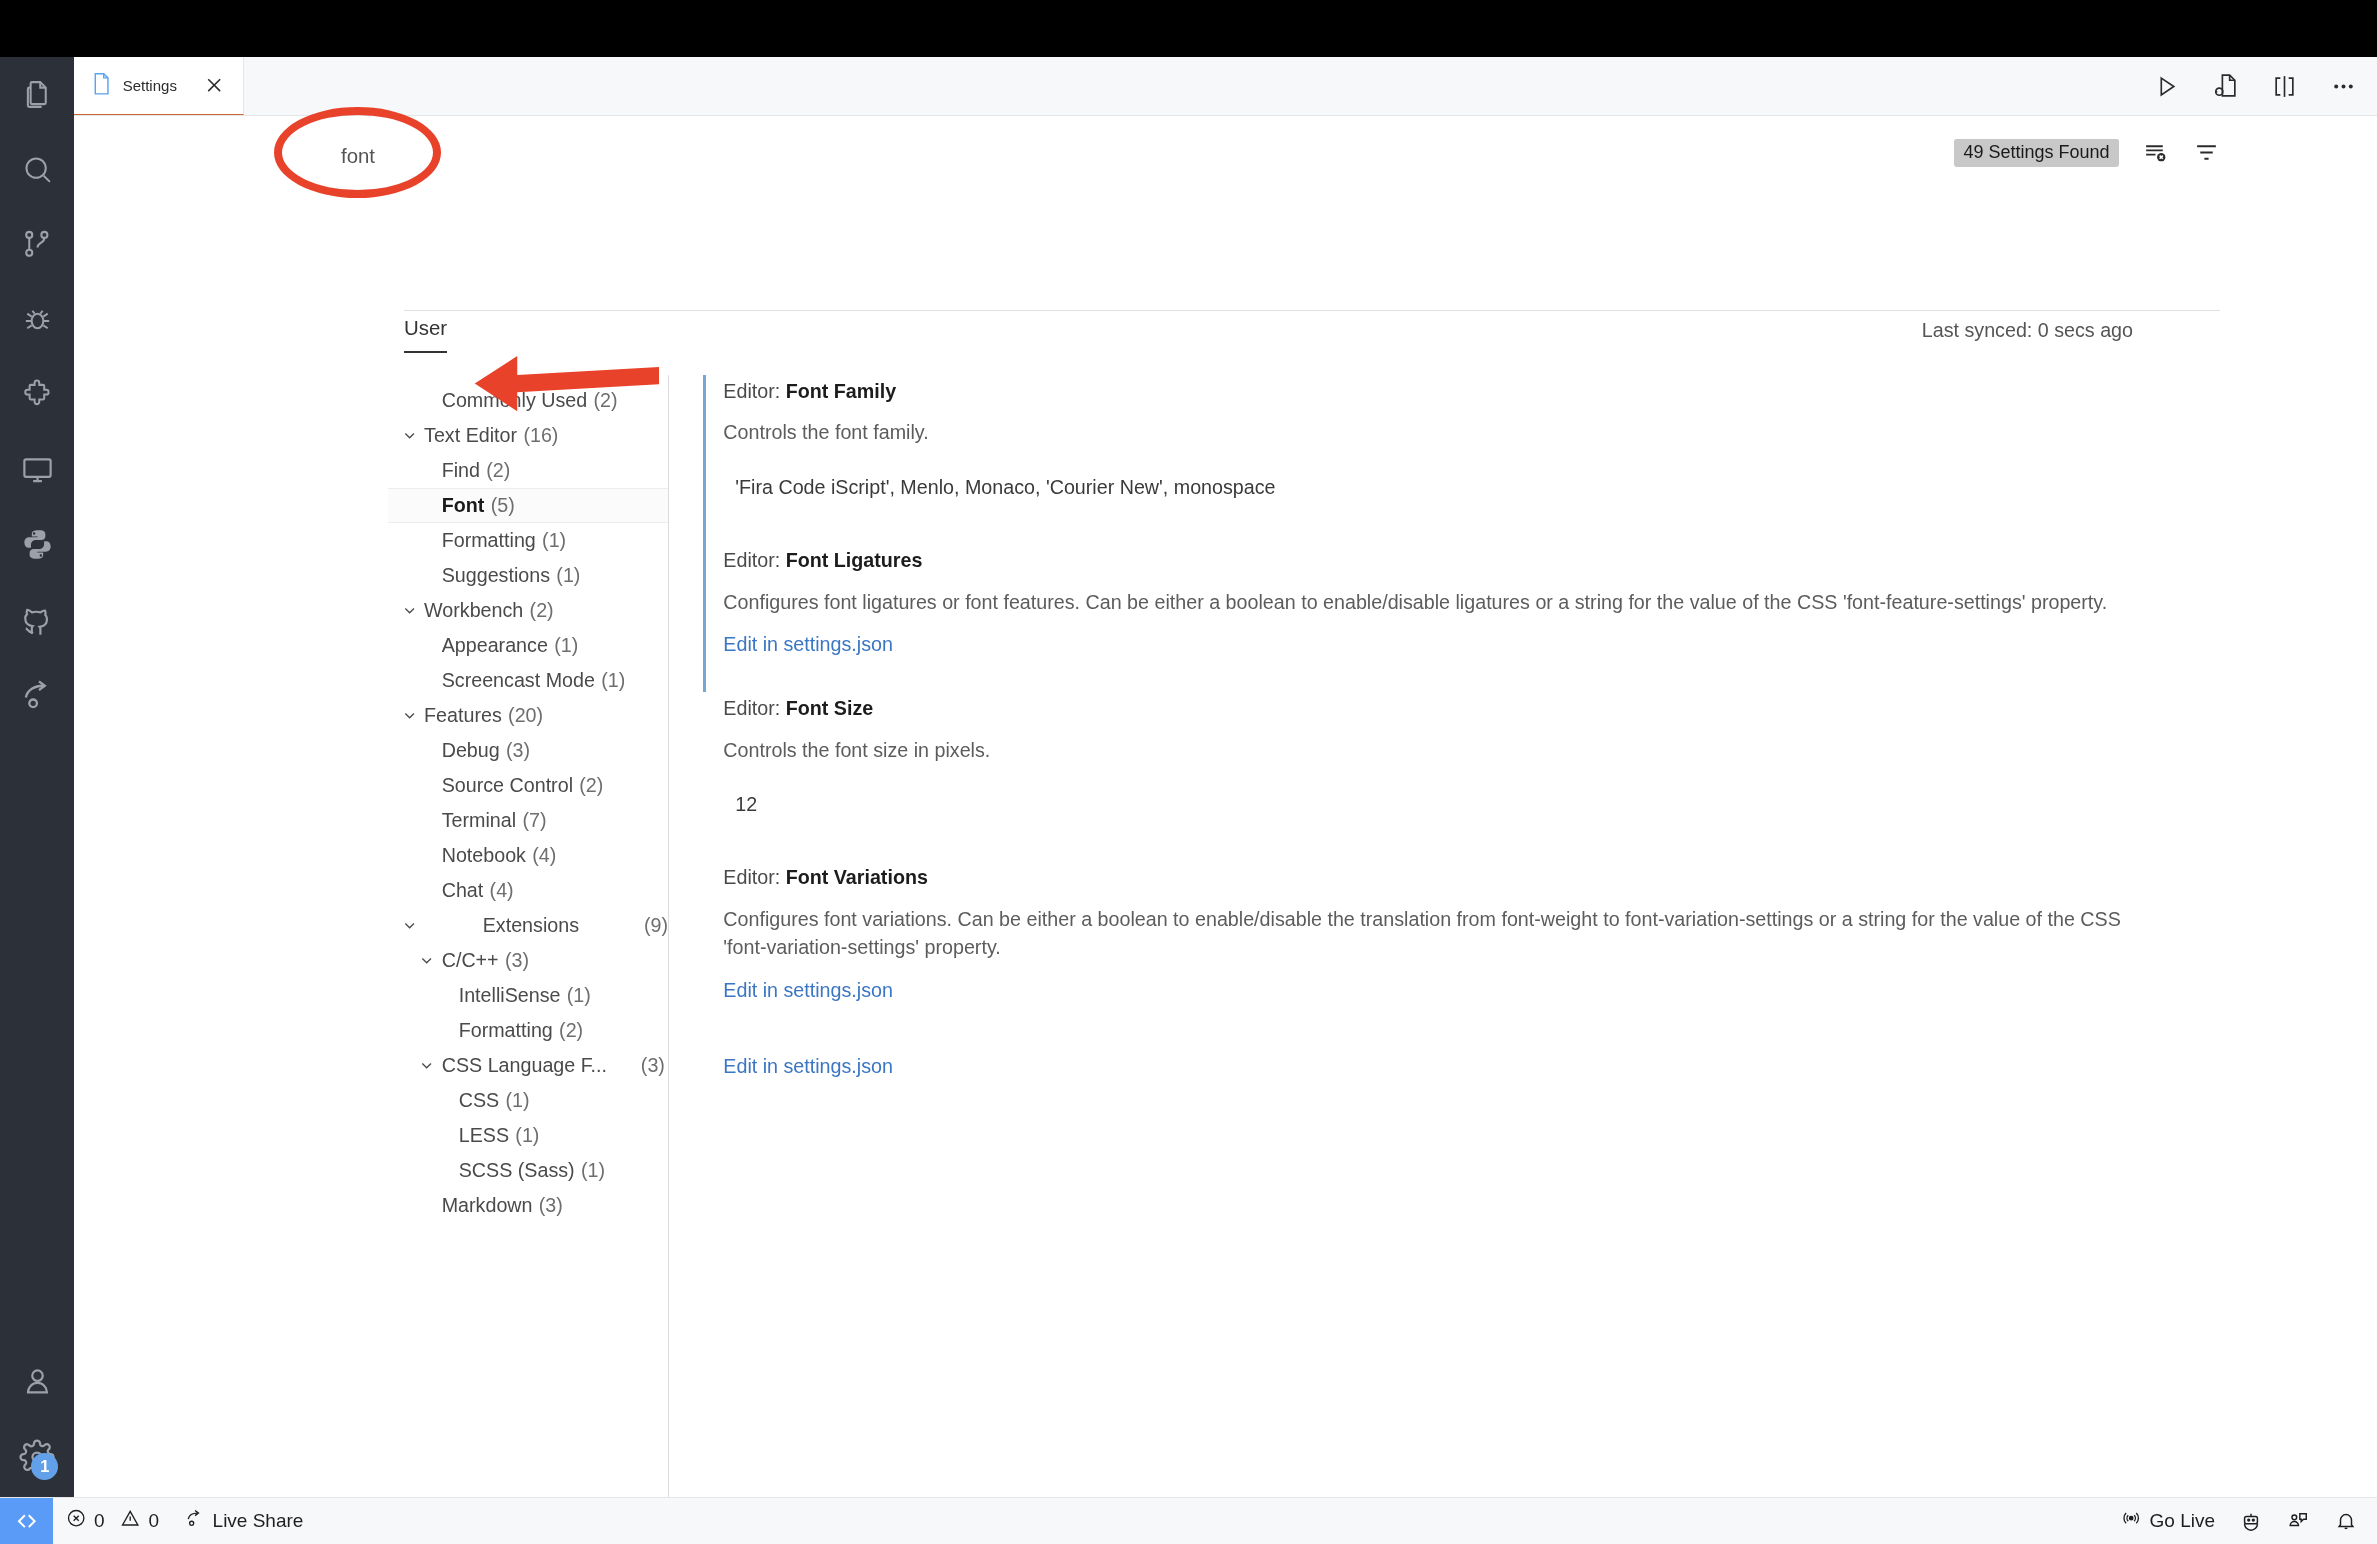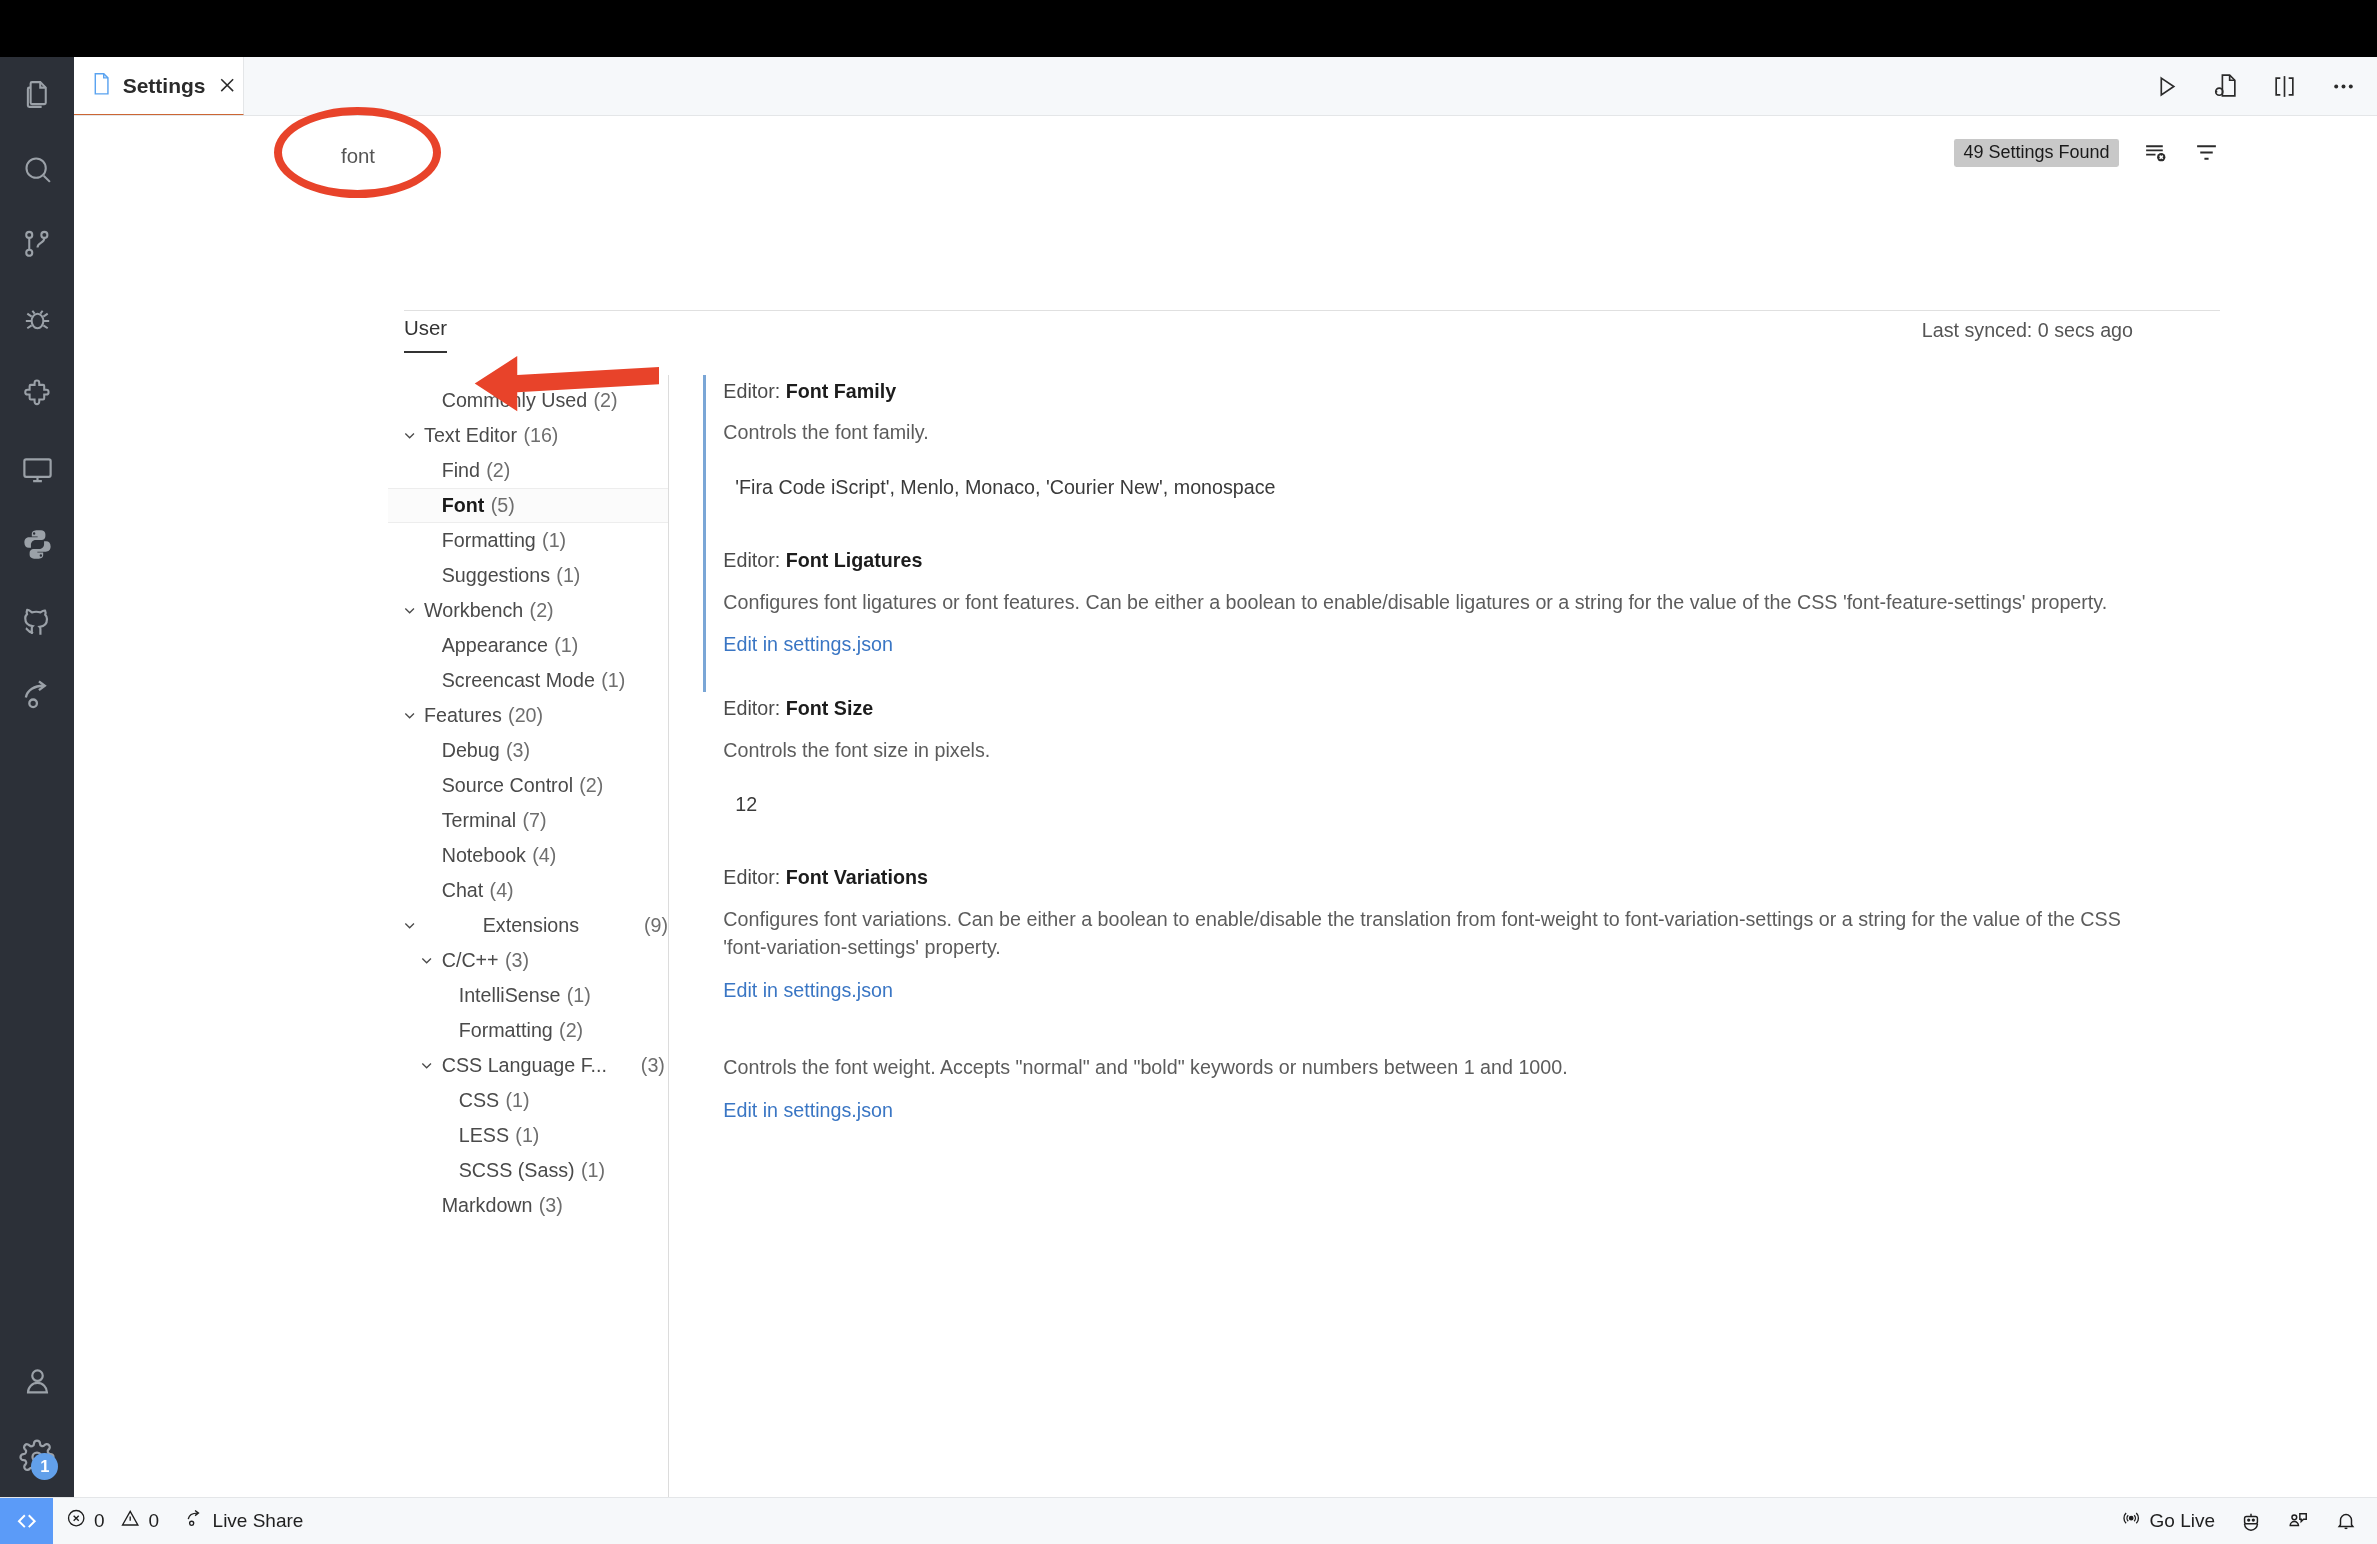--- a/index.html
+++ b/index.html
@@ -45,21 +45,21 @@
     background: #f6f8fa; border-bottom: 0.8px solid #e4e6e8;
   }
   .tab {
     position: absolute; top: 0; left: 0; width: 170px; height: 58px;
     background: #ffffff;
     border-right: 0.8px solid #e4e6e8;
     border-bottom: 1.6px solid #cc6633;
     display: flex; align-items: center; padding: 0 17.3px;
     gap: 11px;
   }
-  .tab-label { font-size: 21px; color: #2b2b2b; white-space: nowrap; font-weight: bold; }
+  .tab-label { font-size: 15px; color: #2b2b2b; white-space: nowrap; }
   .tab-close { margin-left: auto; width: 23.6px; height: 23.6px; display:flex; align-items:center; justify-content:center;}
   .tab-actions {
     position: absolute; right: 19px; top: 0; height: 58px;
     display: flex; align-items: center; gap: 28px;
   }
   .tab-action { width: 31px; height: 31px; display: flex; align-items: center; justify-content: center; }
 
   
   .settings-editor {
     position: absolute; top: 116px; left: 74px;
@@ -579,21 +579,21 @@
           <div class="gap-lg"></div>
         </div>
         <div class="setting-item modified"><div class="setting-title"><span>Editor: </span><b>Font Ligatures</b></div><div class="setting-desc">Configures font ligatures or font features. Can be either a boolean to enable/disable ligatures or a string for the value of the CSS 'font-feature-settings' property.</div><a class="setting-link" href="#">Edit in settings.json</a><div class="gap-lg"></div></div>
         <div class="setting-item plain">
           <div class="setting-title"><span>Editor: </span><b>Font Size</b></div>
           <div class="setting-desc">Controls the font size in pixels.</div>
           <div class="setting-input">12</div>
           <div class="gap-lg"></div>
         </div>
         <div class="setting-item plain"><div class="setting-title"><span>Editor: </span><b>Font Variations</b></div><div class="setting-desc">Configures font variations. Can be either a boolean to enable/disable the translation from font-weight to font-variation-settings or a string for the value of the CSS 'font-variation-settings' property.</div><a class="setting-link" href="#">Edit in settings.json</a><div class="gap-lg"></div></div>
-        <div class="setting-item plain"><div class="setting-desc">Controls the font weight. Accepts "normal" and "bold" keywords or numbers between 1 and 1000.</div><a class="setting-link" href="#">Edit in settings.json</a><div class="gap-lg"></div></div>
+        <div class="setting-item plain"><a class="setting-link" href="#">Edit in settings.json</a><div class="gap-lg"></div></div>
       </div>
   </div>
 
   <div class="statusbar">
     <div class="remote-indicator">
       <svg width="23.6" height="20.4" viewBox="0 0 24 20" fill="none" stroke="#ffffff" stroke-width="2">
         <path d="M10 4L4 10l6 6"></path>
           <path d="M14 4l6 6-6 6"></path>
       </svg>
     </div>

